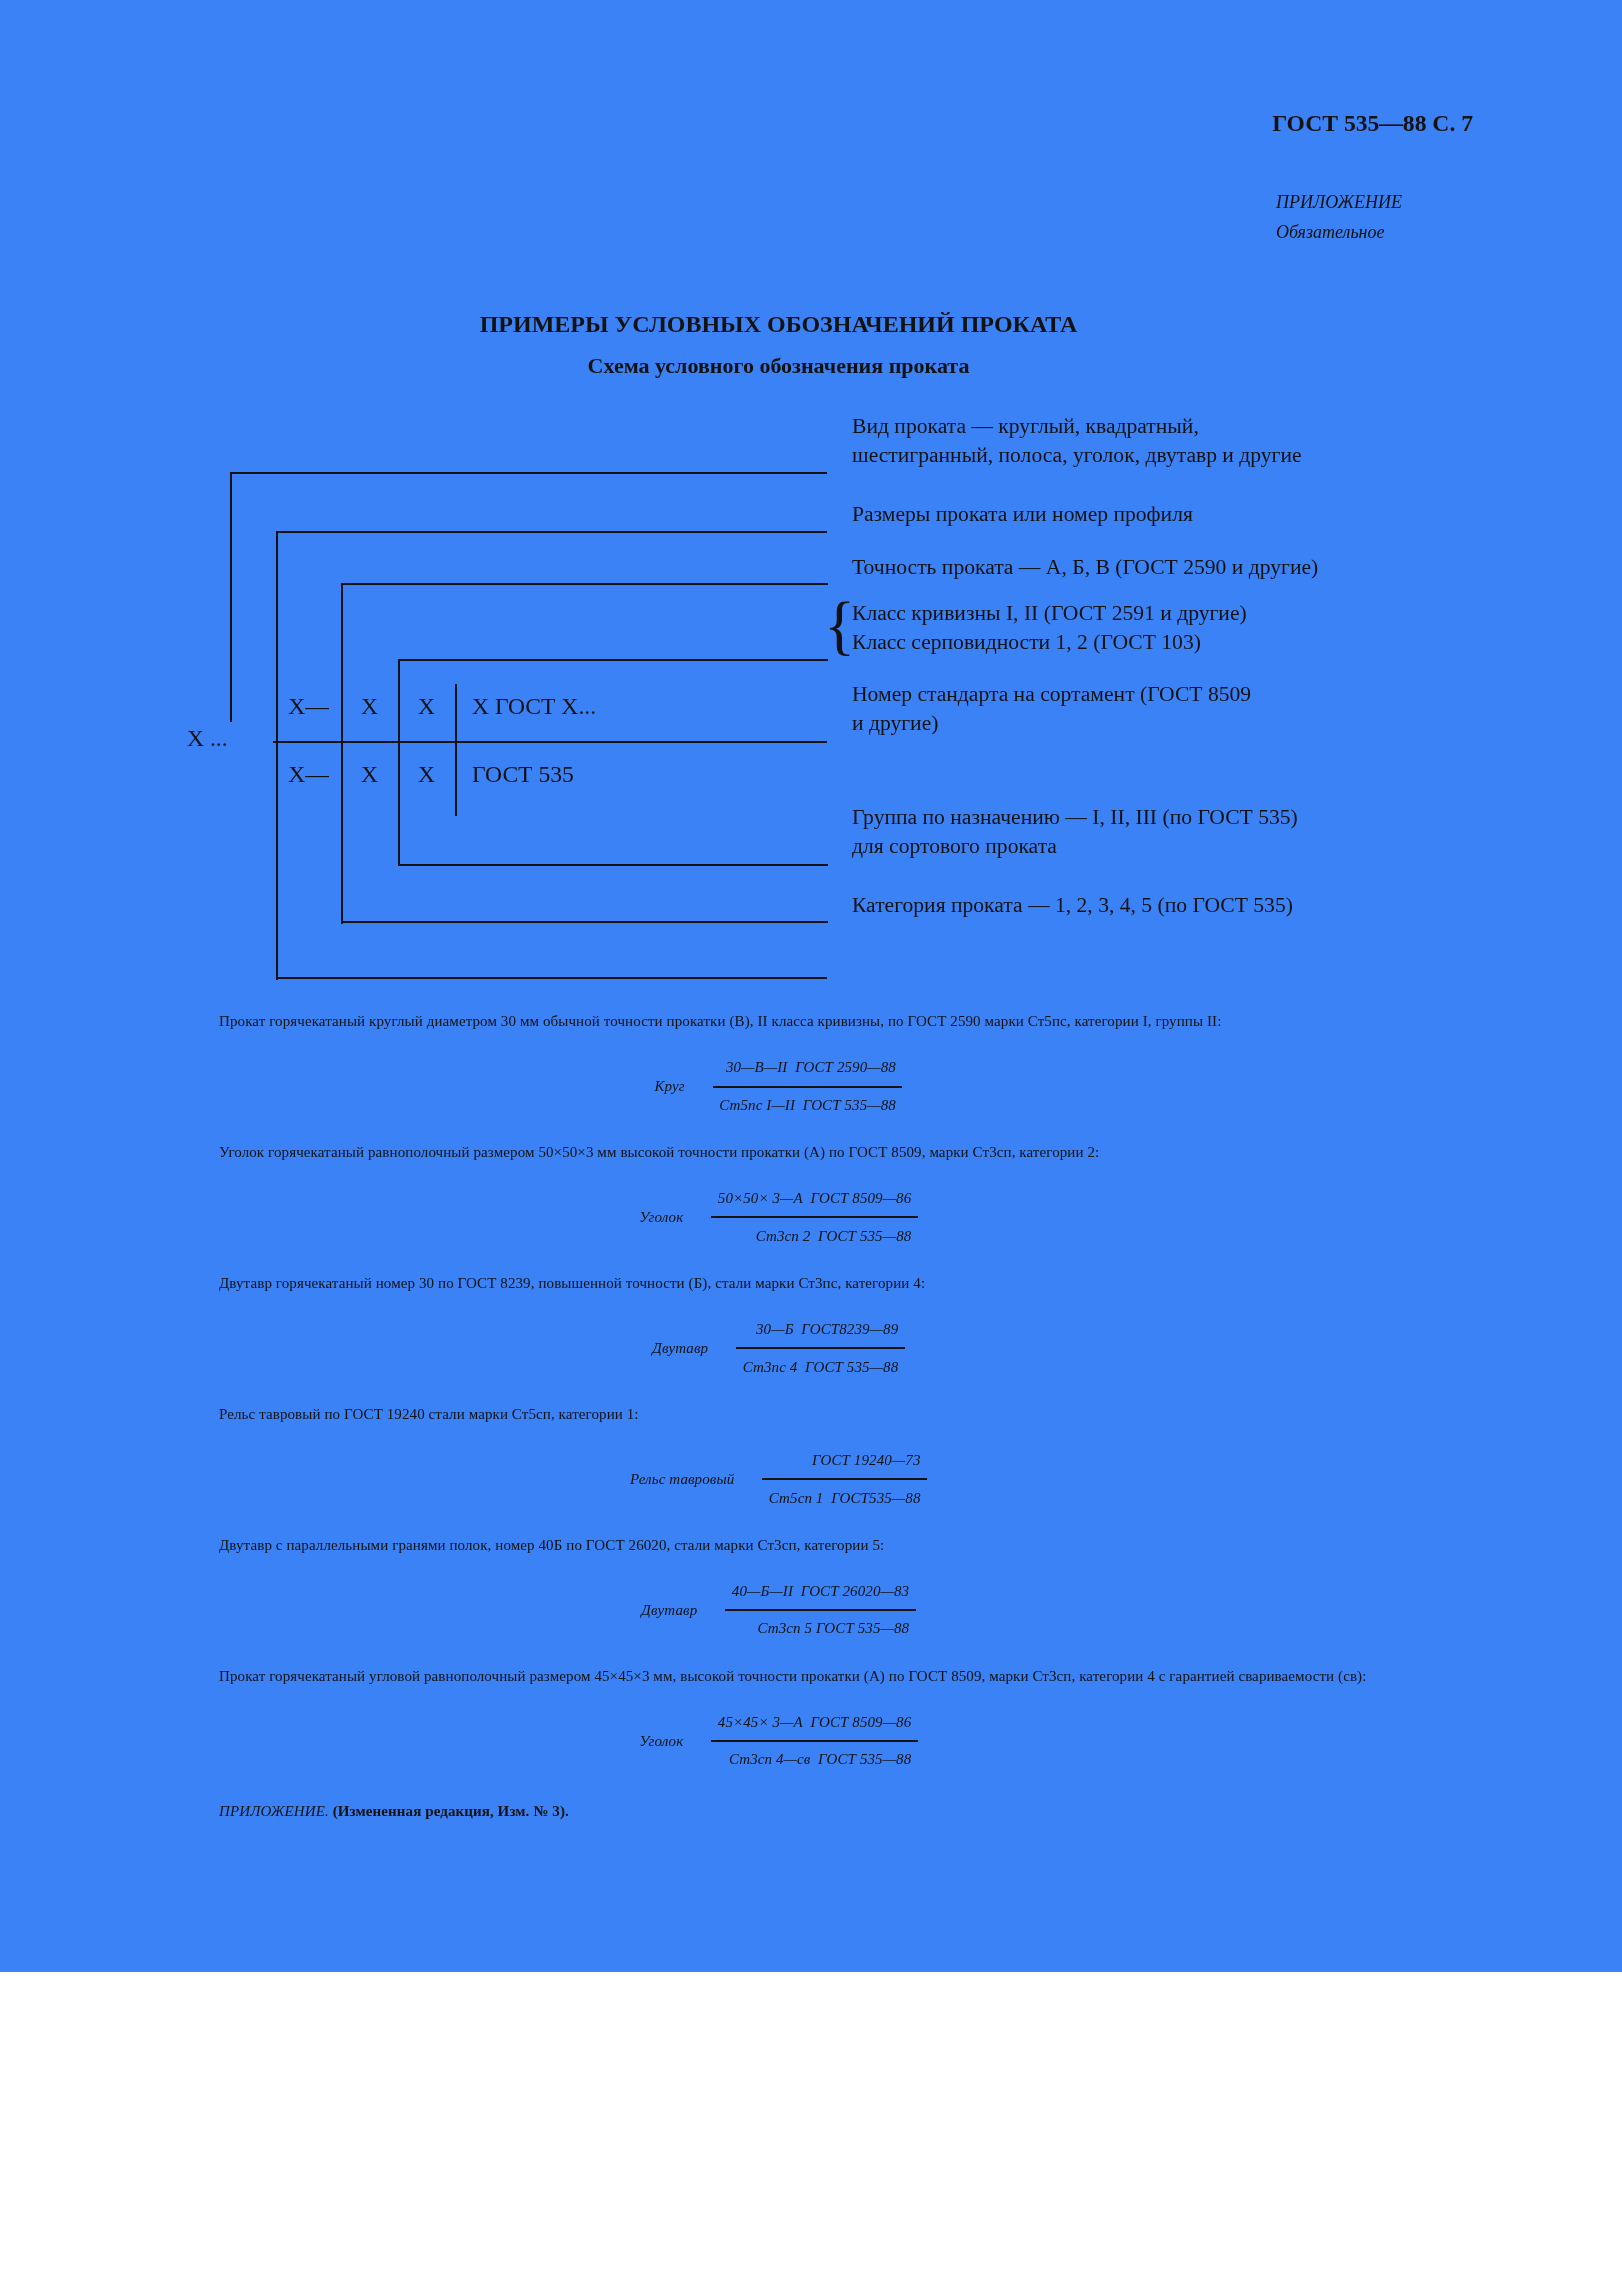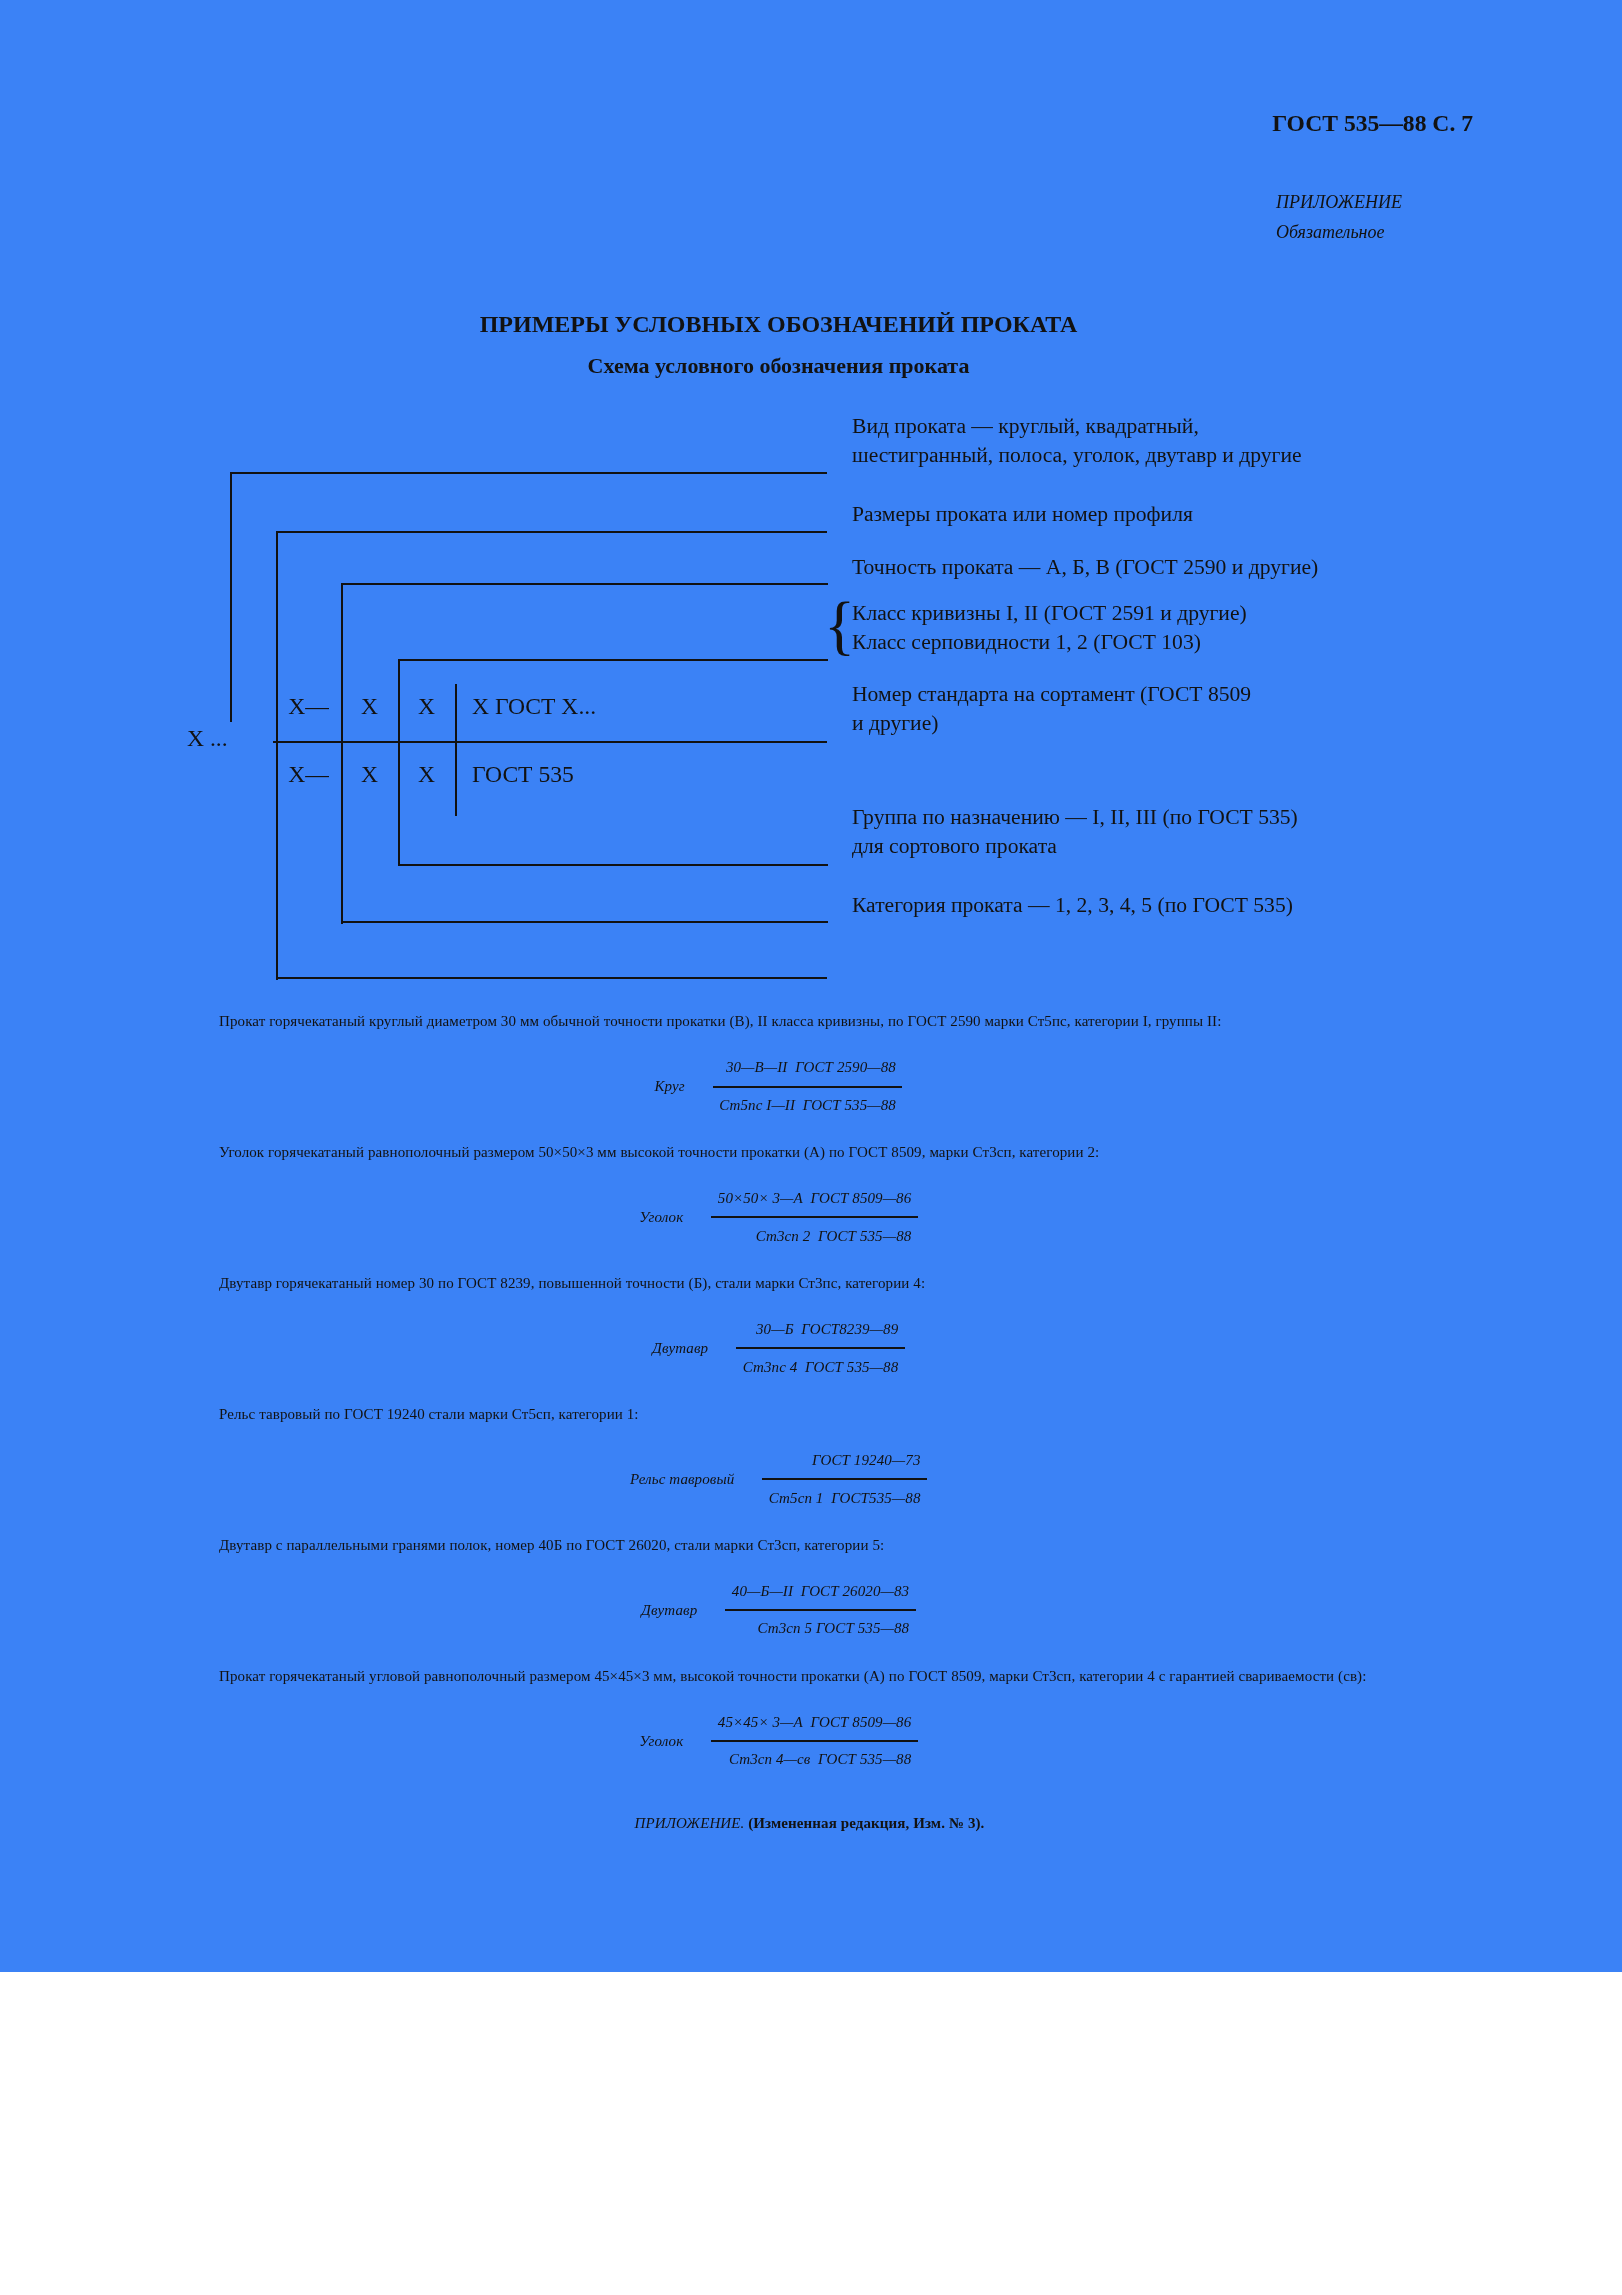--- a/index.html
+++ b/index.html
@@ -17,21 +17,21 @@
   .callout span{display:block}
   .brace{position:absolute;left:824px;top:593px;font-size:65px;line-height:65px;font-weight:400}
   .content{position:absolute;top:989px;left:157px;width:1243px;font-size:15px;line-height:29px;
            text-align:justify;letter-spacing:0.1px}
   .content p.par{text-indent:62px;margin:18.3px 0 0 0}
   .formula{margin:17px 0;display:flex;justify-content:center;align-items:center;gap:28px;
            font-style:italic}
   .frac{display:inline-flex;flex-direction:column;text-align:right}
   .f-num{display:block;border-bottom:2px solid #121212;padding:0 6.5px 3.3px;white-space:pre}
   .f-den{display:block;padding:3.3px 6.5px 0;white-space:pre}
-  .closing{margin-top:35px;text-indent:62px;text-align:center}
+  .closing{margin-top:23px;text-indent:62px;text-align:left}
   .closing .it{font-style:italic}
   .closing .bd{font-weight:bold}
 </style>
 </head>
 <body>
 
 <div class="page">
 
   <div class="doc-header">ГОСТ 535—88 С. 7</div>
 

